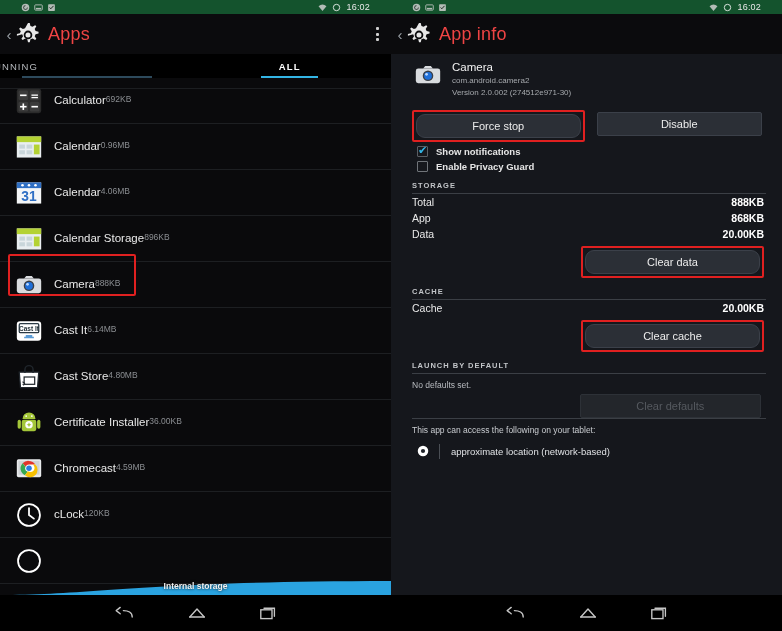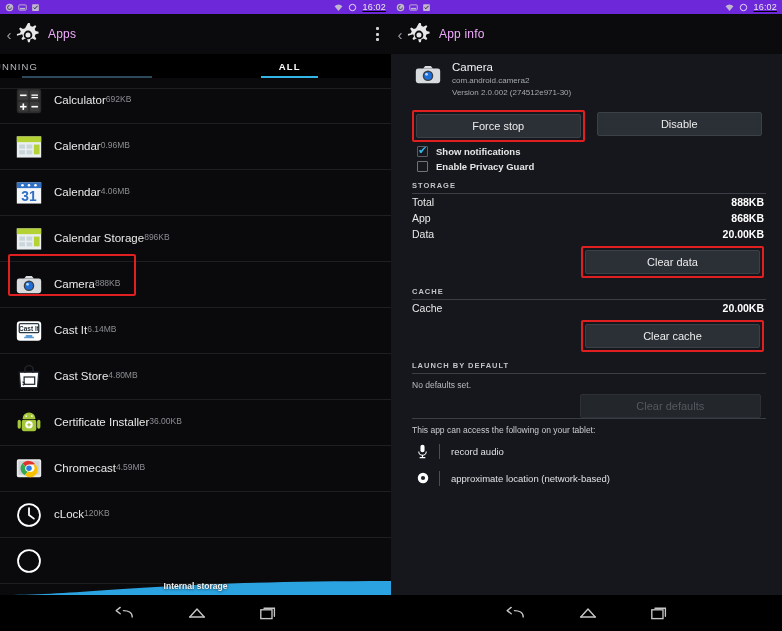--- a/index.html
+++ b/index.html
@@ -8,36 +8,36 @@
     background: #000;
     font-family: "Liberation Sans", sans-serif;
     overflow: hidden;
   }
   .screen { position: relative; width: 782px; height: 631px; display: flex; }
   .panel { width: 391px; height: 631px; position: relative; background: #0a0a0c; overflow: hidden; }
   .panel-right { background: #15171c; }
 
   
   .statusbar {
-    height: 14px; background: #6d28d9; display: flex; align-items: center;
-    padding: 0 5px; position: relative; z-index: 5; text-decoration: underline;
+    height: 14px; background: #14532d; display: flex; align-items: center;
+    padding: 0 21px; position: relative; z-index: 5;
   }
   .sb-left { display: flex; align-items: center; gap: 4px; }
   .sb-right { margin-left: auto; display: flex; align-items: center; gap: 5px; }
   .sb-time { font-size: 9px; color: #e8e8e8; letter-spacing: .2px; }
   .sb-ico { width: 9px; height: 9px; display: block; opacity: .85; }
 
   
   .actionbar {
     height: 40px; background: #0b0b0d; display: flex; align-items: center;
     padding-left: 4px; position: relative;
   }
   .back-caret { color: #9aa0a6; font-size: 15px; width: 10px; text-align: center; line-height: 1; }
   .gear { width: 28px; height: 28px; margin: 0 6px 0 0; flex: none; }
-  .ab-title { font-size: 12px; color: #f0abfc; letter-spacing: .2px; }
+  .ab-title { font-size: 18px; color: #ef4444; letter-spacing: .2px; }
   .overflow { margin-left: auto; margin-right: 12px; display: flex; flex-direction: column; gap: 2.5px; }
   .overflow i { width: 3px; height: 3px; background: #cfcfcf; display: block; border-radius: 1px; }
 
   
   .tabs { height: 24px; display: flex; background: #000; position: relative; }
   .tab { flex: 1; display: flex; align-items: center; justify-content: center;
          font-size: 9.5px; color: #b6b9bd; letter-spacing: 1.1px; position: relative; }
   .tab.first { justify-content: flex-start; padding-left: 0; margin-left: -14px; }
   .tab.active { color: #ffffff; font-weight: bold; }
   .tab .bar { position: absolute; bottom: 0; left: 18%; right: 18%; height: 2px; background: #2d4a5c; }
@@ -78,21 +78,21 @@
   .ah-ver { font-size: 8px; color: #a6a9ad; line-height: 1.5; }
 
   .btnrow { display: flex; gap: 10px; padding: 7px 18px 0 21px; }
   .abtn { flex: 1; height: 24px; background: #2b2f36; border: 1px solid #3b4049;
           border-radius: 2px; display: flex; align-items: center; justify-content: center;
           font-size: 11px; color: #ececec; }
   .abtn.dim { color: #55595f; background: #23262b; border-color: #2d3137; }
   .abtn.halfright { flex: 0 0 52%; margin-left: auto; }
 
   .hl-box { border: 2.5px solid #e02020; border-radius: 2px; padding: 2px; }
-  .hl-box .abtn { width: 100%; }
+  .hl-box .abtn { width: 100%; border-radius: 9px; }
 
   .cbrow { display: flex; align-items: center; padding: 4px 4px 0 26px; }
   .cbox { width: 11px; height: 11px; border: 1.5px solid #707479; border-radius: 1px;
           margin-right: 8px; flex: none; display: flex; align-items: center; justify-content: center;
           background: #16181d; position: relative; }
   .cbox.on { border-color: #5a5e63; }
   .cbox.on:after { content: "✔"; color: #33b5e5; font-size: 11px; line-height: 1;
                    position: absolute; top: -2px; left: 0px; }
   .cblabel { font-size: 9.5px; color: #e6e6e6; }
   .cblabel.b { font-weight: bold; }
@@ -485,31 +485,20 @@
       <div class="sechr"></div>
       <div class="note">No defaults set.</div>
       <div style="display:flex; padding:4px 21px 0 21px;">
         <div class="abtn dim halfright">Clear defaults</div>
       </div>
 
       <div class="sechr"></div>
       <div class="permintro">This app can access the following on your tablet:</div>
 
 
-      <div class="permrow">
-        <span class="pic">
-          <svg width="11" height="15" viewBox="0 0 16 22">
-            <rect x="5" y="1" width="6" height="11" rx="3" fill="#ffffff"></rect>
-            <path d="M2.5 11a5.5 5.5 0 0 0 11 0" fill="none" stroke="#ffffff" stroke-width="1.6"></path>
-            <path d="M8 16.5v3.5M4.5 20h7" stroke="#ffffff" stroke-width="1.6" stroke-linecap="round"></path>
-          </svg>
-        </span>
-        <span class="pdiv"></span>
-        <span class="permtxt">record audio</span>
-      </div>
 
       <div class="permrow">
         <span class="pic">
           <svg width="14" height="14" viewBox="0 0 20 20">
             <circle cx="10" cy="10" r="7.5" fill="#ffffff"></circle>
             <circle cx="10" cy="10" r="3" fill="#20242a"></circle>
           </svg>
         </span>
         <span class="pdiv"></span>
         <span class="permtxt">approximate location (network-based)</span>

